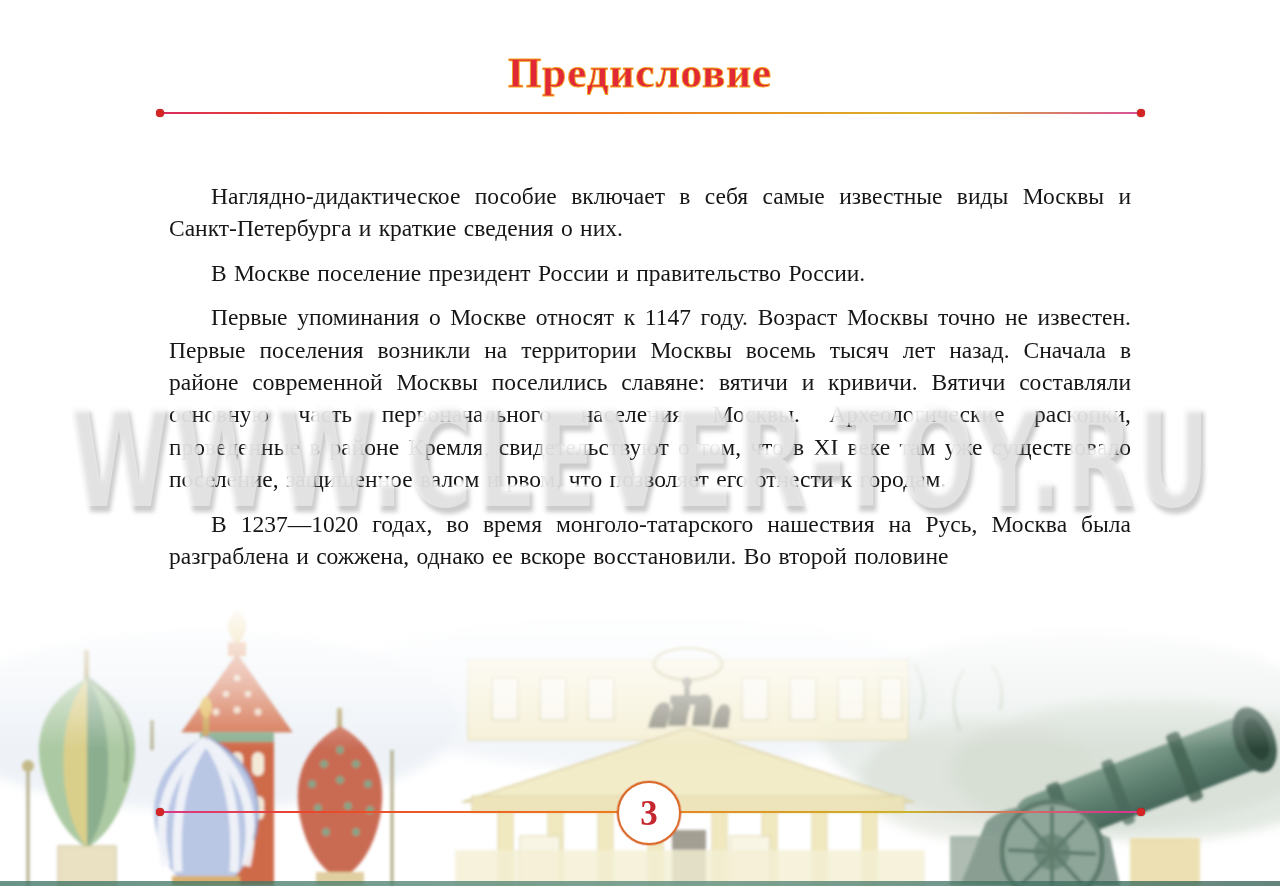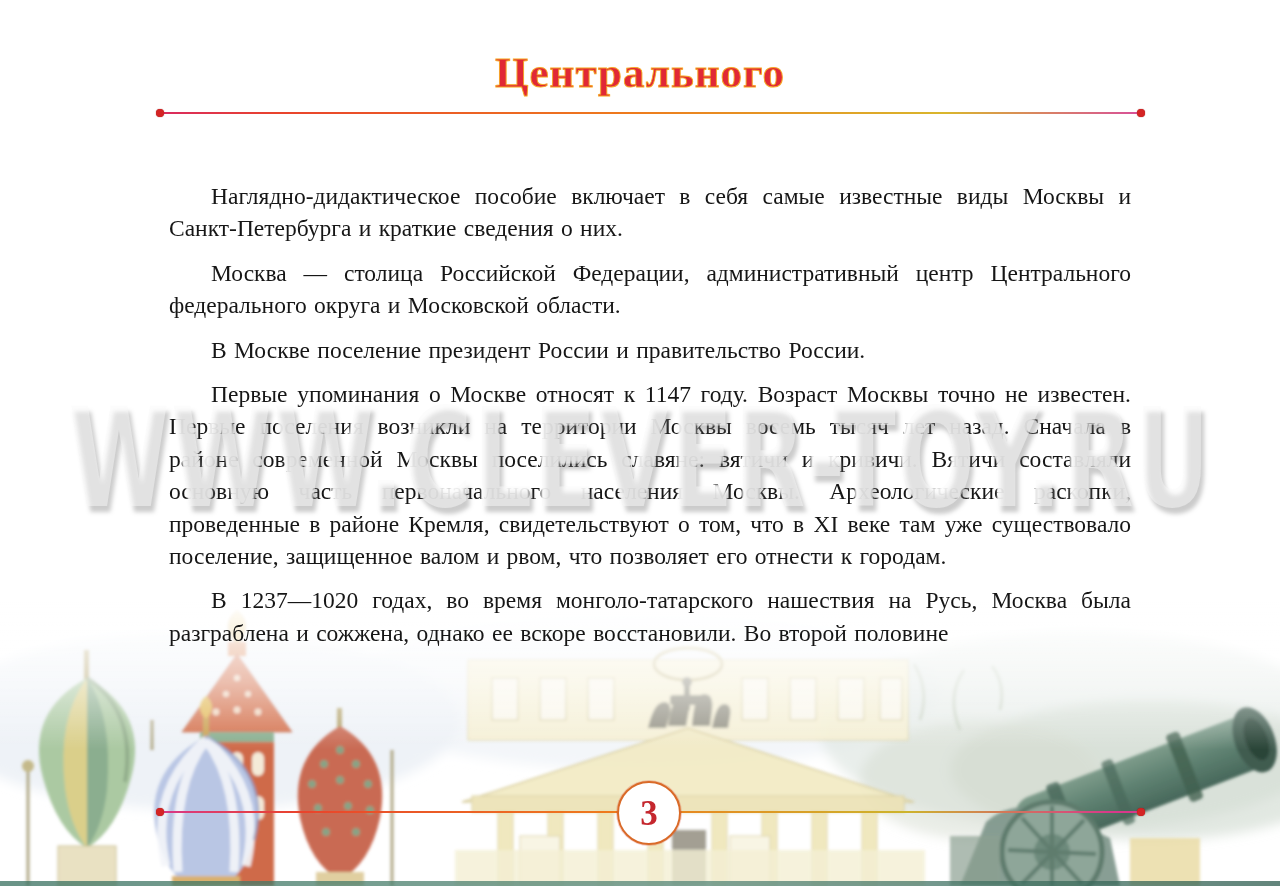--- a/index.html
+++ b/index.html
@@ -89,27 +89,26 @@
     position:absolute;left:0;bottom:0;width:1280px;height:5px;z-index:6;
     background:linear-gradient(90deg,#38705f 0%,#4a7f6d 30%,#57887a 55%,#3f6f60 80%,#2f5d50 100%);
     opacity:0.75;filter:blur(0.4px);
   }
 </style>
 </head>
 <body>
 
 <div class="page">
 
-  <h1 class="title">Центрального</h1>
+  <h1 class="title">Предисловие</h1>
 
   <div class="rule rule-top"></div>
 
   <div class="text-block">
       <p>Наглядно-дидактическое пособие включает в себя самые известные виды Москвы и Санкт-Петербурга и краткие сведения о них.</p>
-      <p>Москва — столица Российской Федерации, административный центр Центрального федерального округа и Московской области.</p>
       <p>В Москве поселение президент России и правительство России.</p>
       <p>Первые упоминания о Москве относят к 1147 году. Возраст Москвы точно не известен. Первые поселения возникли на территории Москвы восемь тысяч лет назад. Сначала в районе современной Москвы поселились славяне: вятичи и кривичи. Вятичи составляли основную часть первоначального населения Москвы. Археологические раскопки, проведенные в районе Кремля, свидетельствуют о том, что в XI веке там уже существовало поселение, защищенное валом и рвом, что позволяет его отнести к городам.</p>
       <p>В 1237—1020 годах, во время монголо-татарского нашествия на Русь, Москва была разграблена и сожжена, однако ее вскоре восстановили. Во второй половине</p>
     </div>
 
   <div class="watermark">WWW.CLEVER-TOY.RU</div>
 
   <svg class="illustration" viewBox="0 0 1280 286" xmlns="http://www.w3.org/2000/svg" aria-hidden="true">
     <defs>
       <filter id="soft" x="-20%" y="-20%" width="140%" height="140%">

